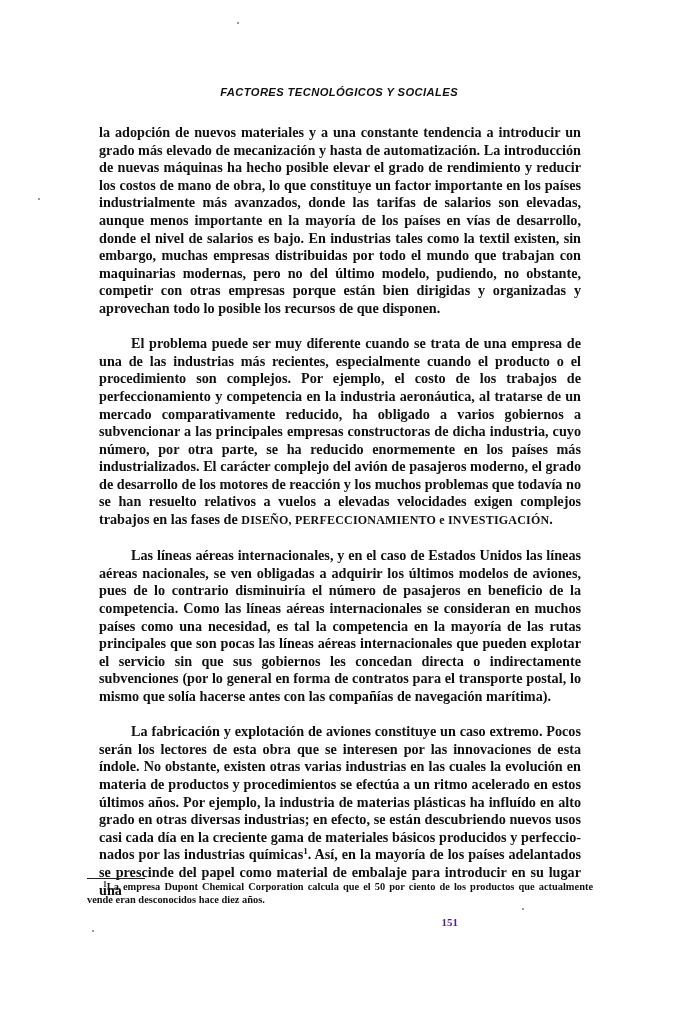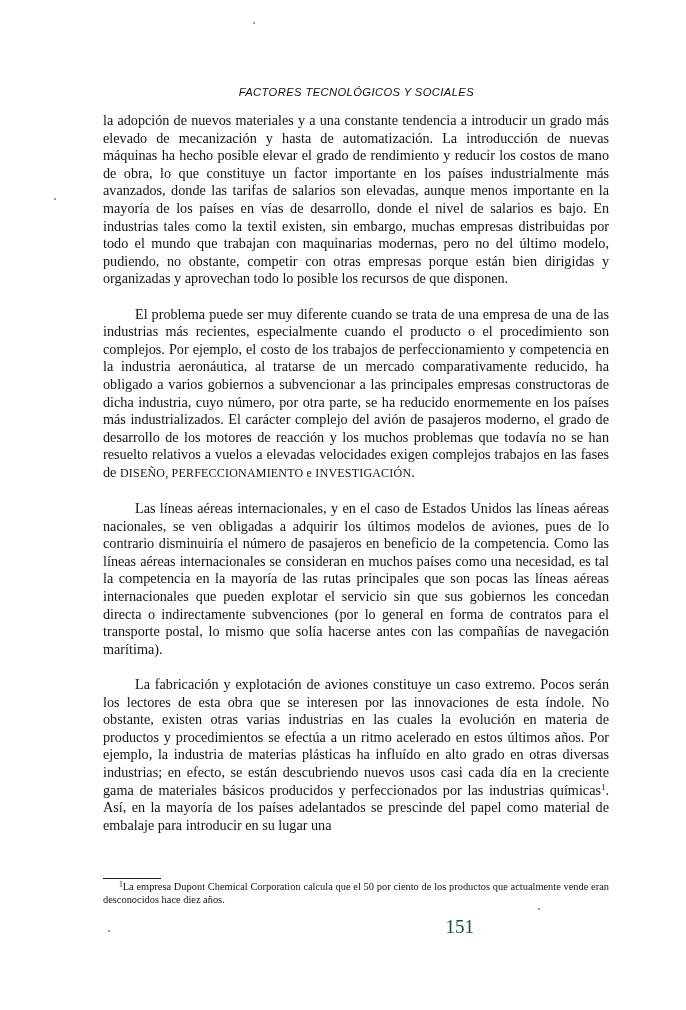--- a/index.html
+++ b/index.html
@@ -10,22 +10,22 @@
     body {
       width: 686px;
       height: 1010px;
       position: relative;
       overflow: hidden;
       font-family: "Liberation Serif", "DejaVu Serif", serif;
       color: #111111;
     }
     .page {
       position: absolute;
-      left: 16px; top: 0;
-      width: 552px; height: 1010px;
+      left: 0; top: 0;
+      width: 552px; height: 1010px; font-weight: bold;
     }
     .running-head {
       position: absolute;
       top: 86px;
       right: 94px;
       font-family: "Liberation Sans", "DejaVu Sans", sans-serif;
       font-style: italic;
       font-size: 11.2px;
       letter-spacing: 0.4px;
       color: #111;
@@ -35,21 +35,21 @@
       position: absolute;
       left: 87px;
       top: 112px;
       width: 506px;
       font-size: 14.2px;
       line-height: 17.6px;
       text-align: justify;
       hyphens: manual;
     }
     .body-text p {
-      margin: 0;
+      margin: 12px;
       text-indent: 0;
     }
     .body-text p.indent {
       text-indent: 32px;
     }
     .body-text p.gap {
       margin-top: 17.6px;
     }
     .caps {
       font-size: 12px;
@@ -80,22 +80,22 @@
     }
     .footnote sup {
       font-size: 7.5px;
       vertical-align: 3px;
       line-height: 0;
     }
     .page-number {
       position: absolute;
       top: 916px;
       right: 94px;
-      font-size: 19px;
-      color: #14532d;
+      font-size: 11px;
+      color: #4c1d95;
     }
     .speck {
       position: absolute;
       width: 1.5px; height: 1.5px;
       background: #888;
       border-radius: 50%;
     }
   </style>
 </head>
 <body>

